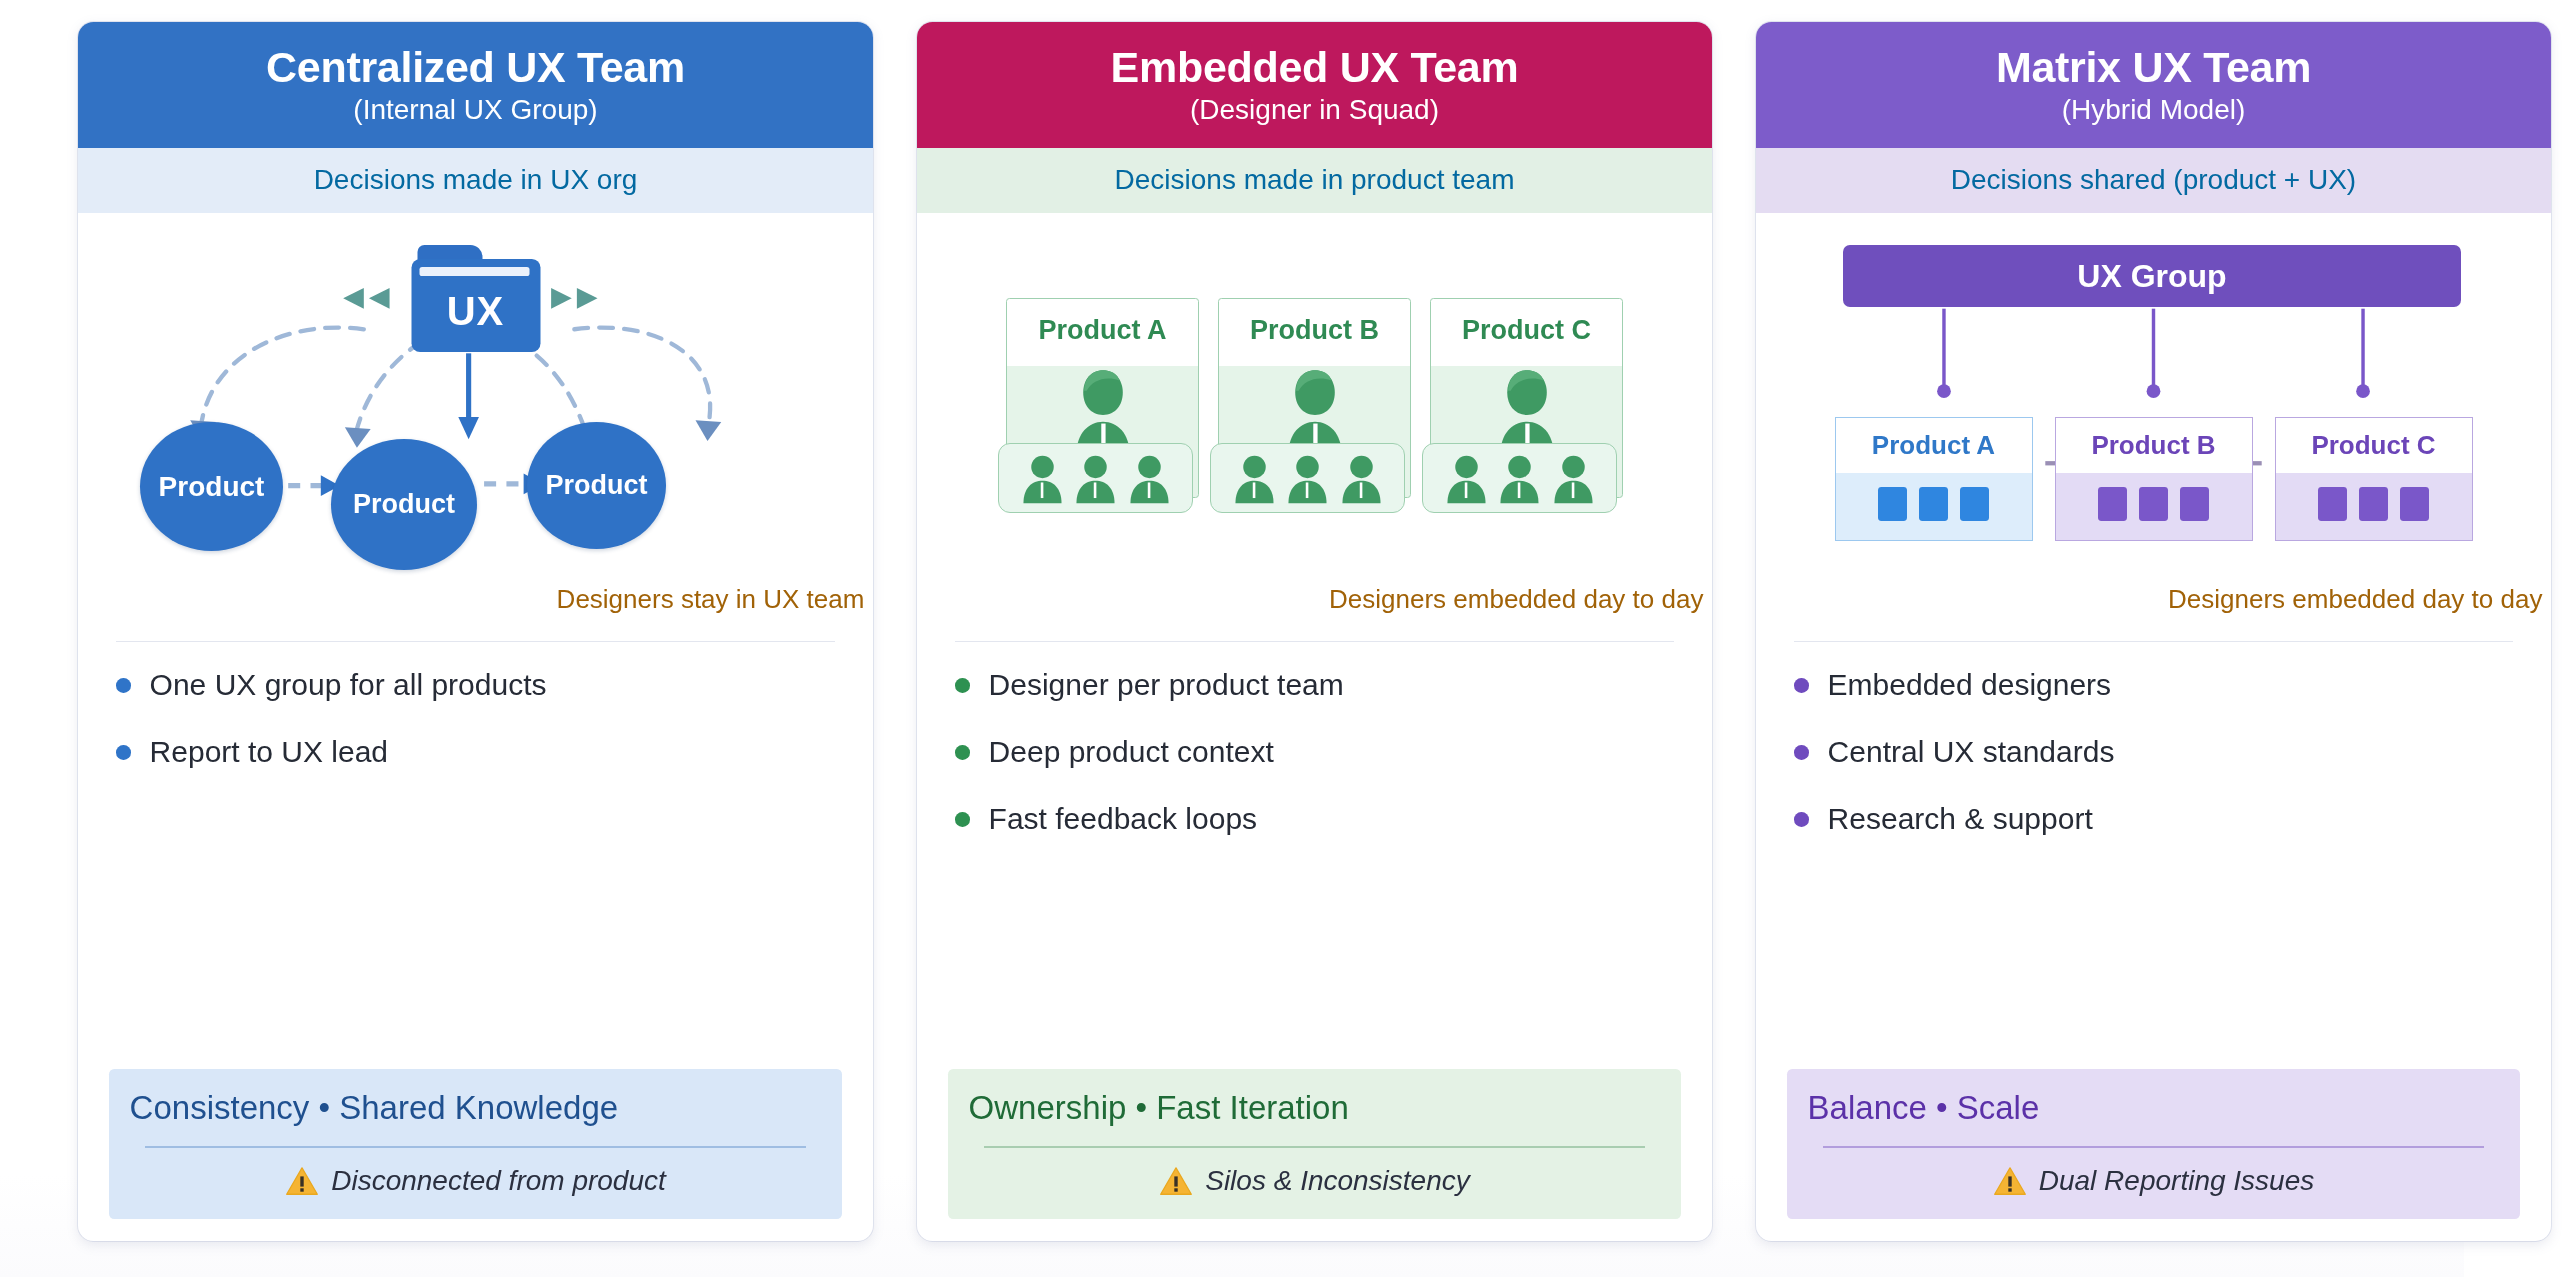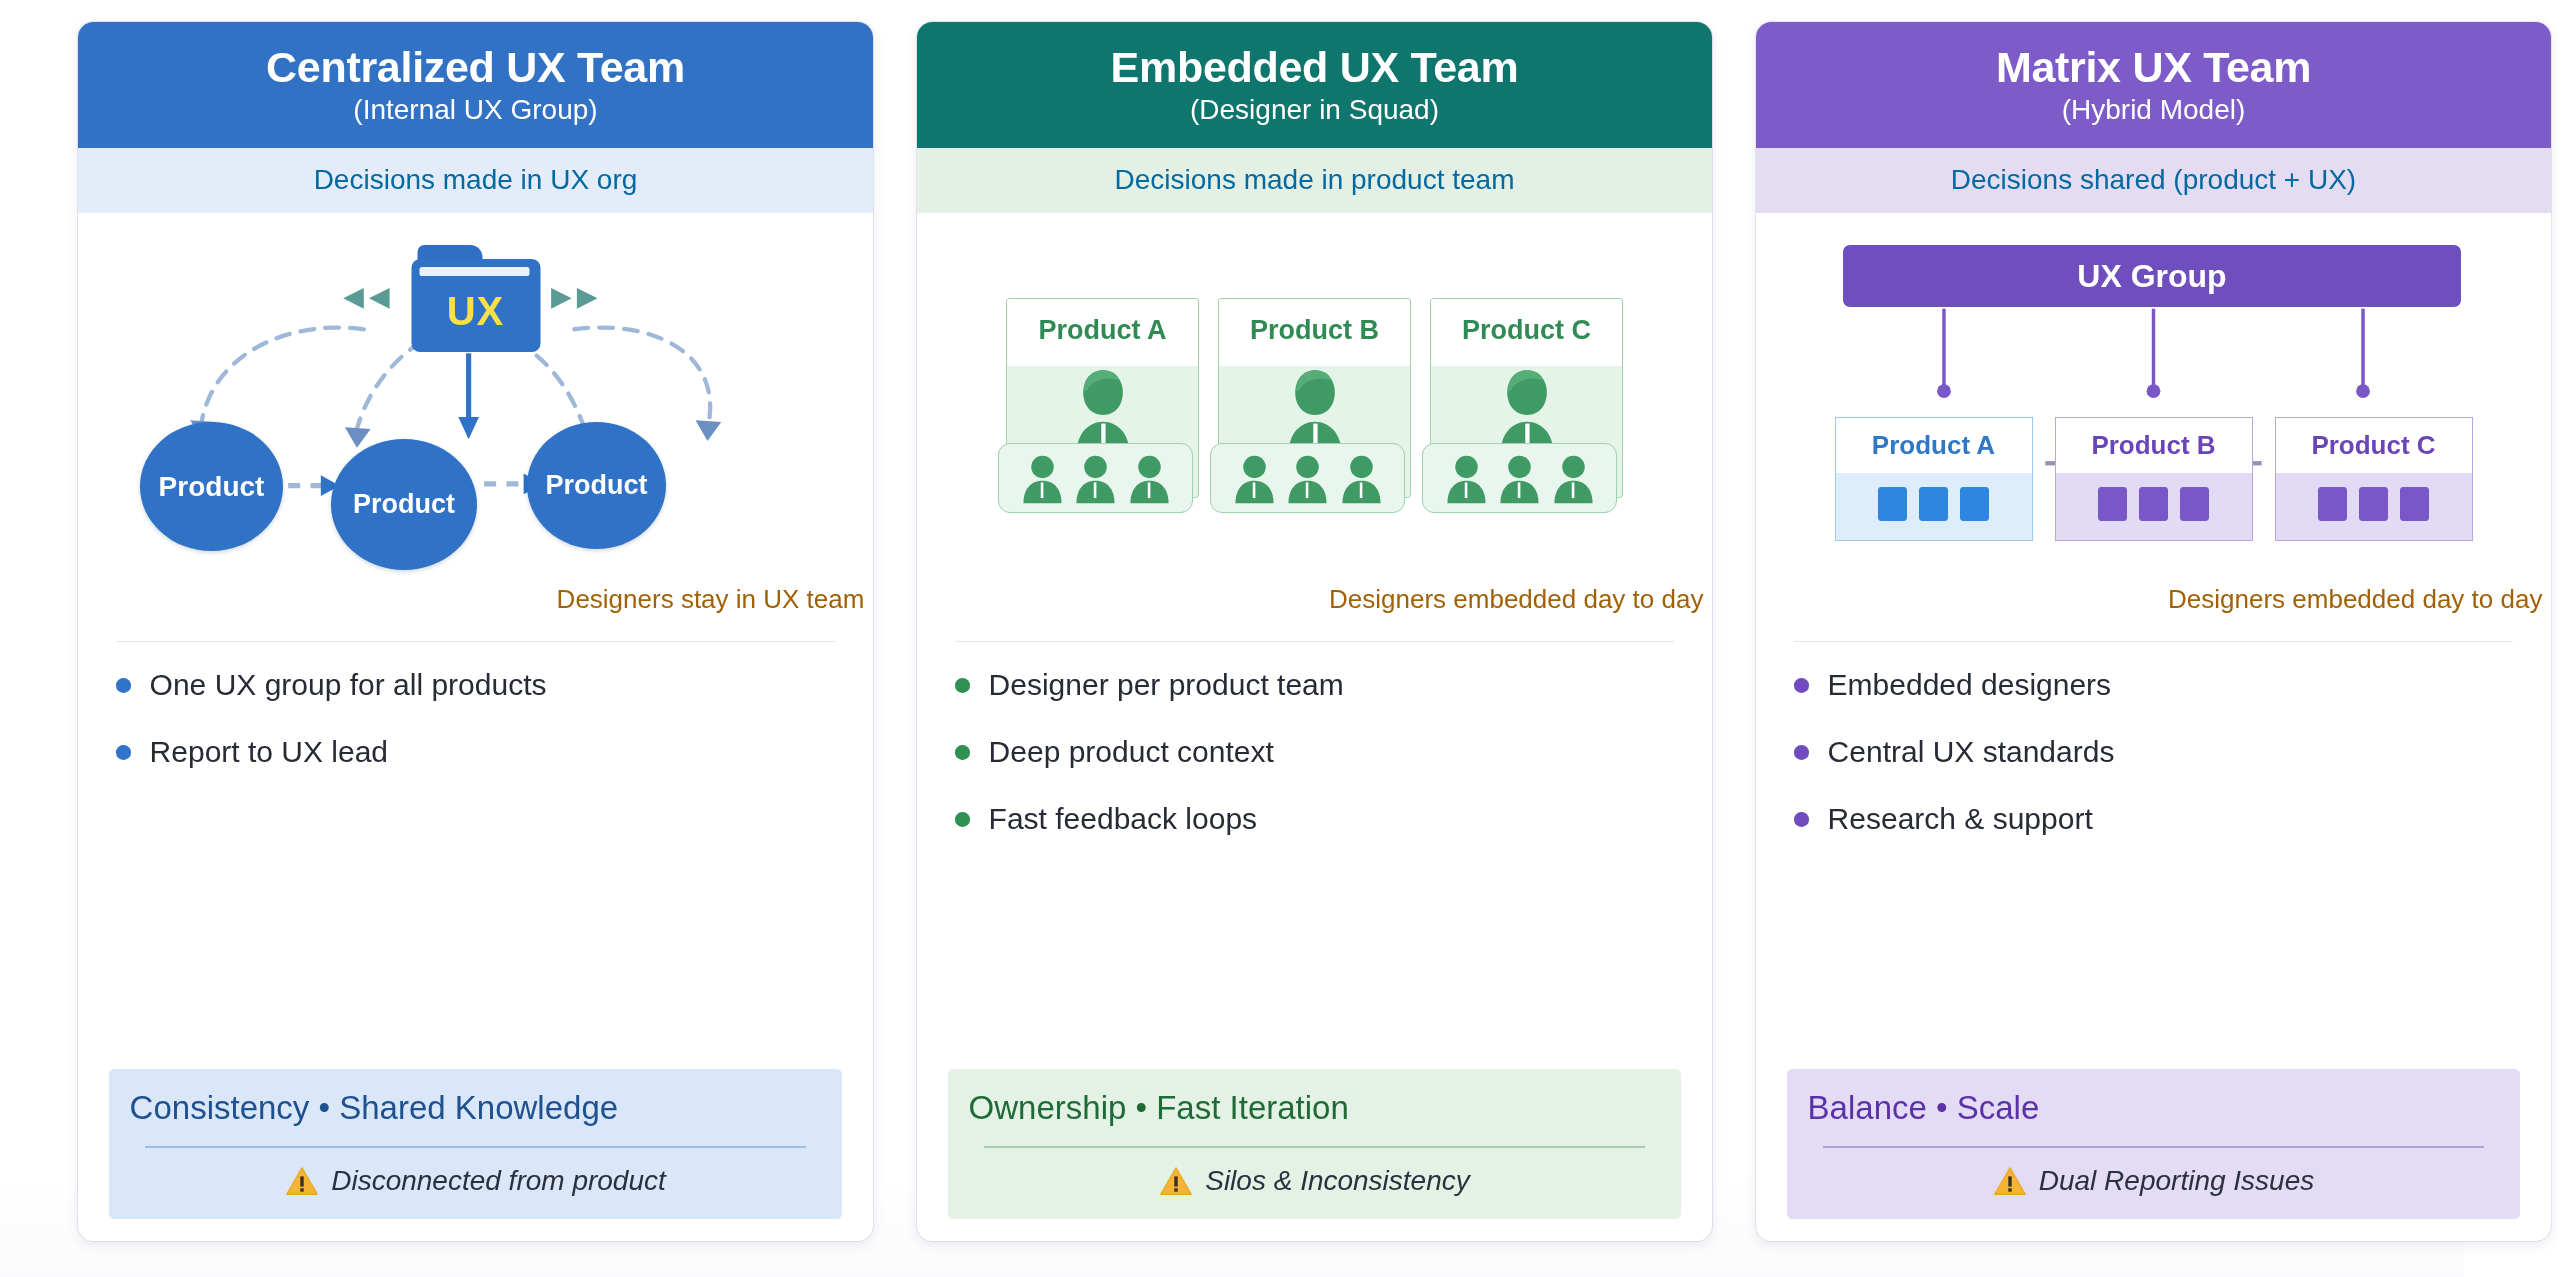--- a/index.html
+++ b/index.html
@@ -96,21 +96,21 @@
   .folder .body {
     position: absolute; left: 0; top: 13.7px; width: 129px; height: 93px;
     background: #2f72c6; border-radius: 8.6px;
     display:flex; align-items:center; justify-content:center;
   }
   .folder .lip {
     position: absolute; left: 8.6px; top: 22px; width: 110px; height: 8.6px;
     background: #eaf1fb; border-radius: 2.6px;
   }
   .folder .lbl {
-    position: relative; color:#fde047; font-size: 40px; font-weight: bold;
+    position: relative; color:#ffffff; font-size: 40px; font-weight: bold;
     letter-spacing: 0.9px; margin-top: 12px;
   }
   .pnode {
     position: absolute; background: #2f72c6; color: #fff;
     border-radius: 50%; display: flex; align-items: center; justify-content: center;
     font-weight: bold; box-shadow: 0 1.7px 4.3px rgba(20,50,95,0.20);
   }
   .pnode.p1 { left: 34px;  top: 196px; width: 143px; height: 129px; font-size: 28px; }
   .pnode.p2 { left: 225px; top: 213px; width: 146px; height: 131px; font-size: 27px; }
   .pnode.p3 { left: 421px; top: 196px; width: 139px; height: 127px; font-size: 27px; }
@@ -255,21 +255,21 @@
             <path d="M20 2 L38 33 L2 33 Z" fill="#f5b433" stroke="#eaa81f" stroke-width="1.5" stroke-linejoin="round"></path>
             <rect x="18" y="12" width="4" height="12" fill="#3a3126"></rect>
             <rect x="18" y="26" width="4" height="4" fill="#3a3126"></rect>
           </svg>
           <span>Disconnected from product</span>
         </div>
       </div>
     </div>
 
     <div class="card">
-      <div class="card-header" style="background:#0f766e">
+      <div class="card-header" style="background:#be185d">
         <div class="card-title">Embedded UX Team</div>
         <div class="card-subtitle">(Designer in Squad)</div>
       </div>
       <div class="card-band" style="background:#e2f0e5">Decisions made in product team</div>
 
       <div class="diagram">
         <div class="emb-wrap">
 
           <div class="prodcol">
             <div class="prodcol-title">Product A</div>

